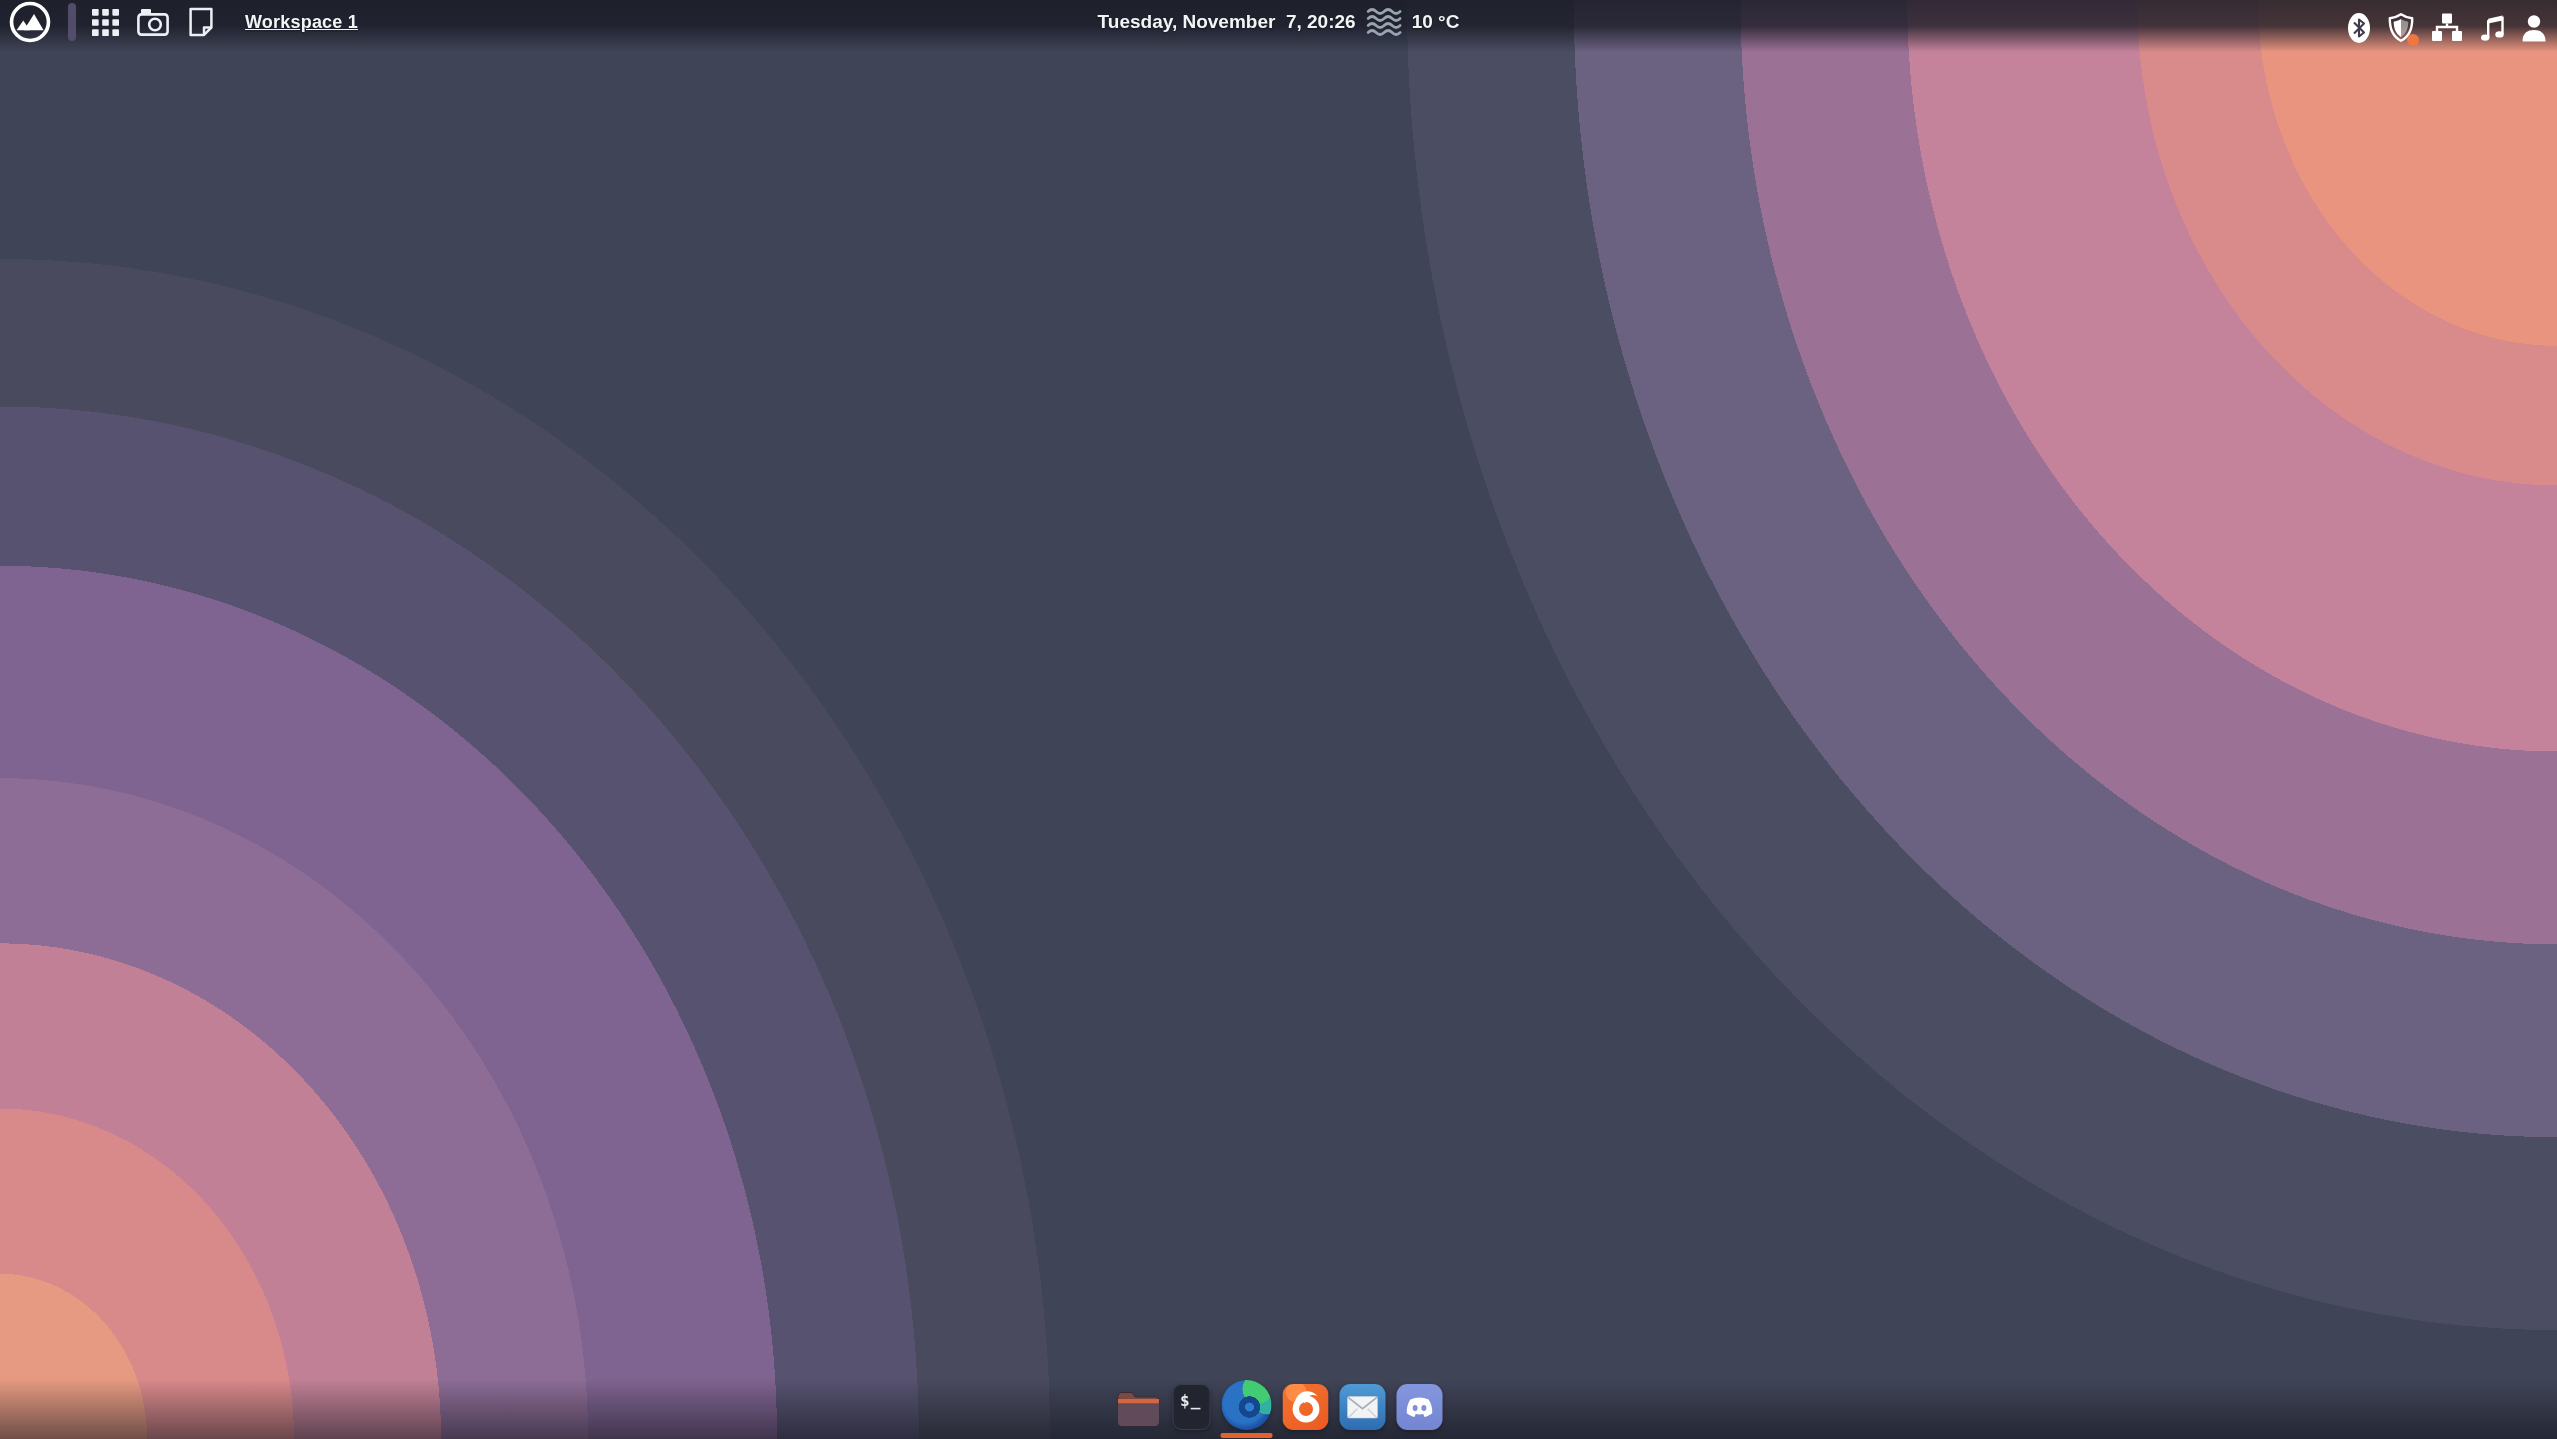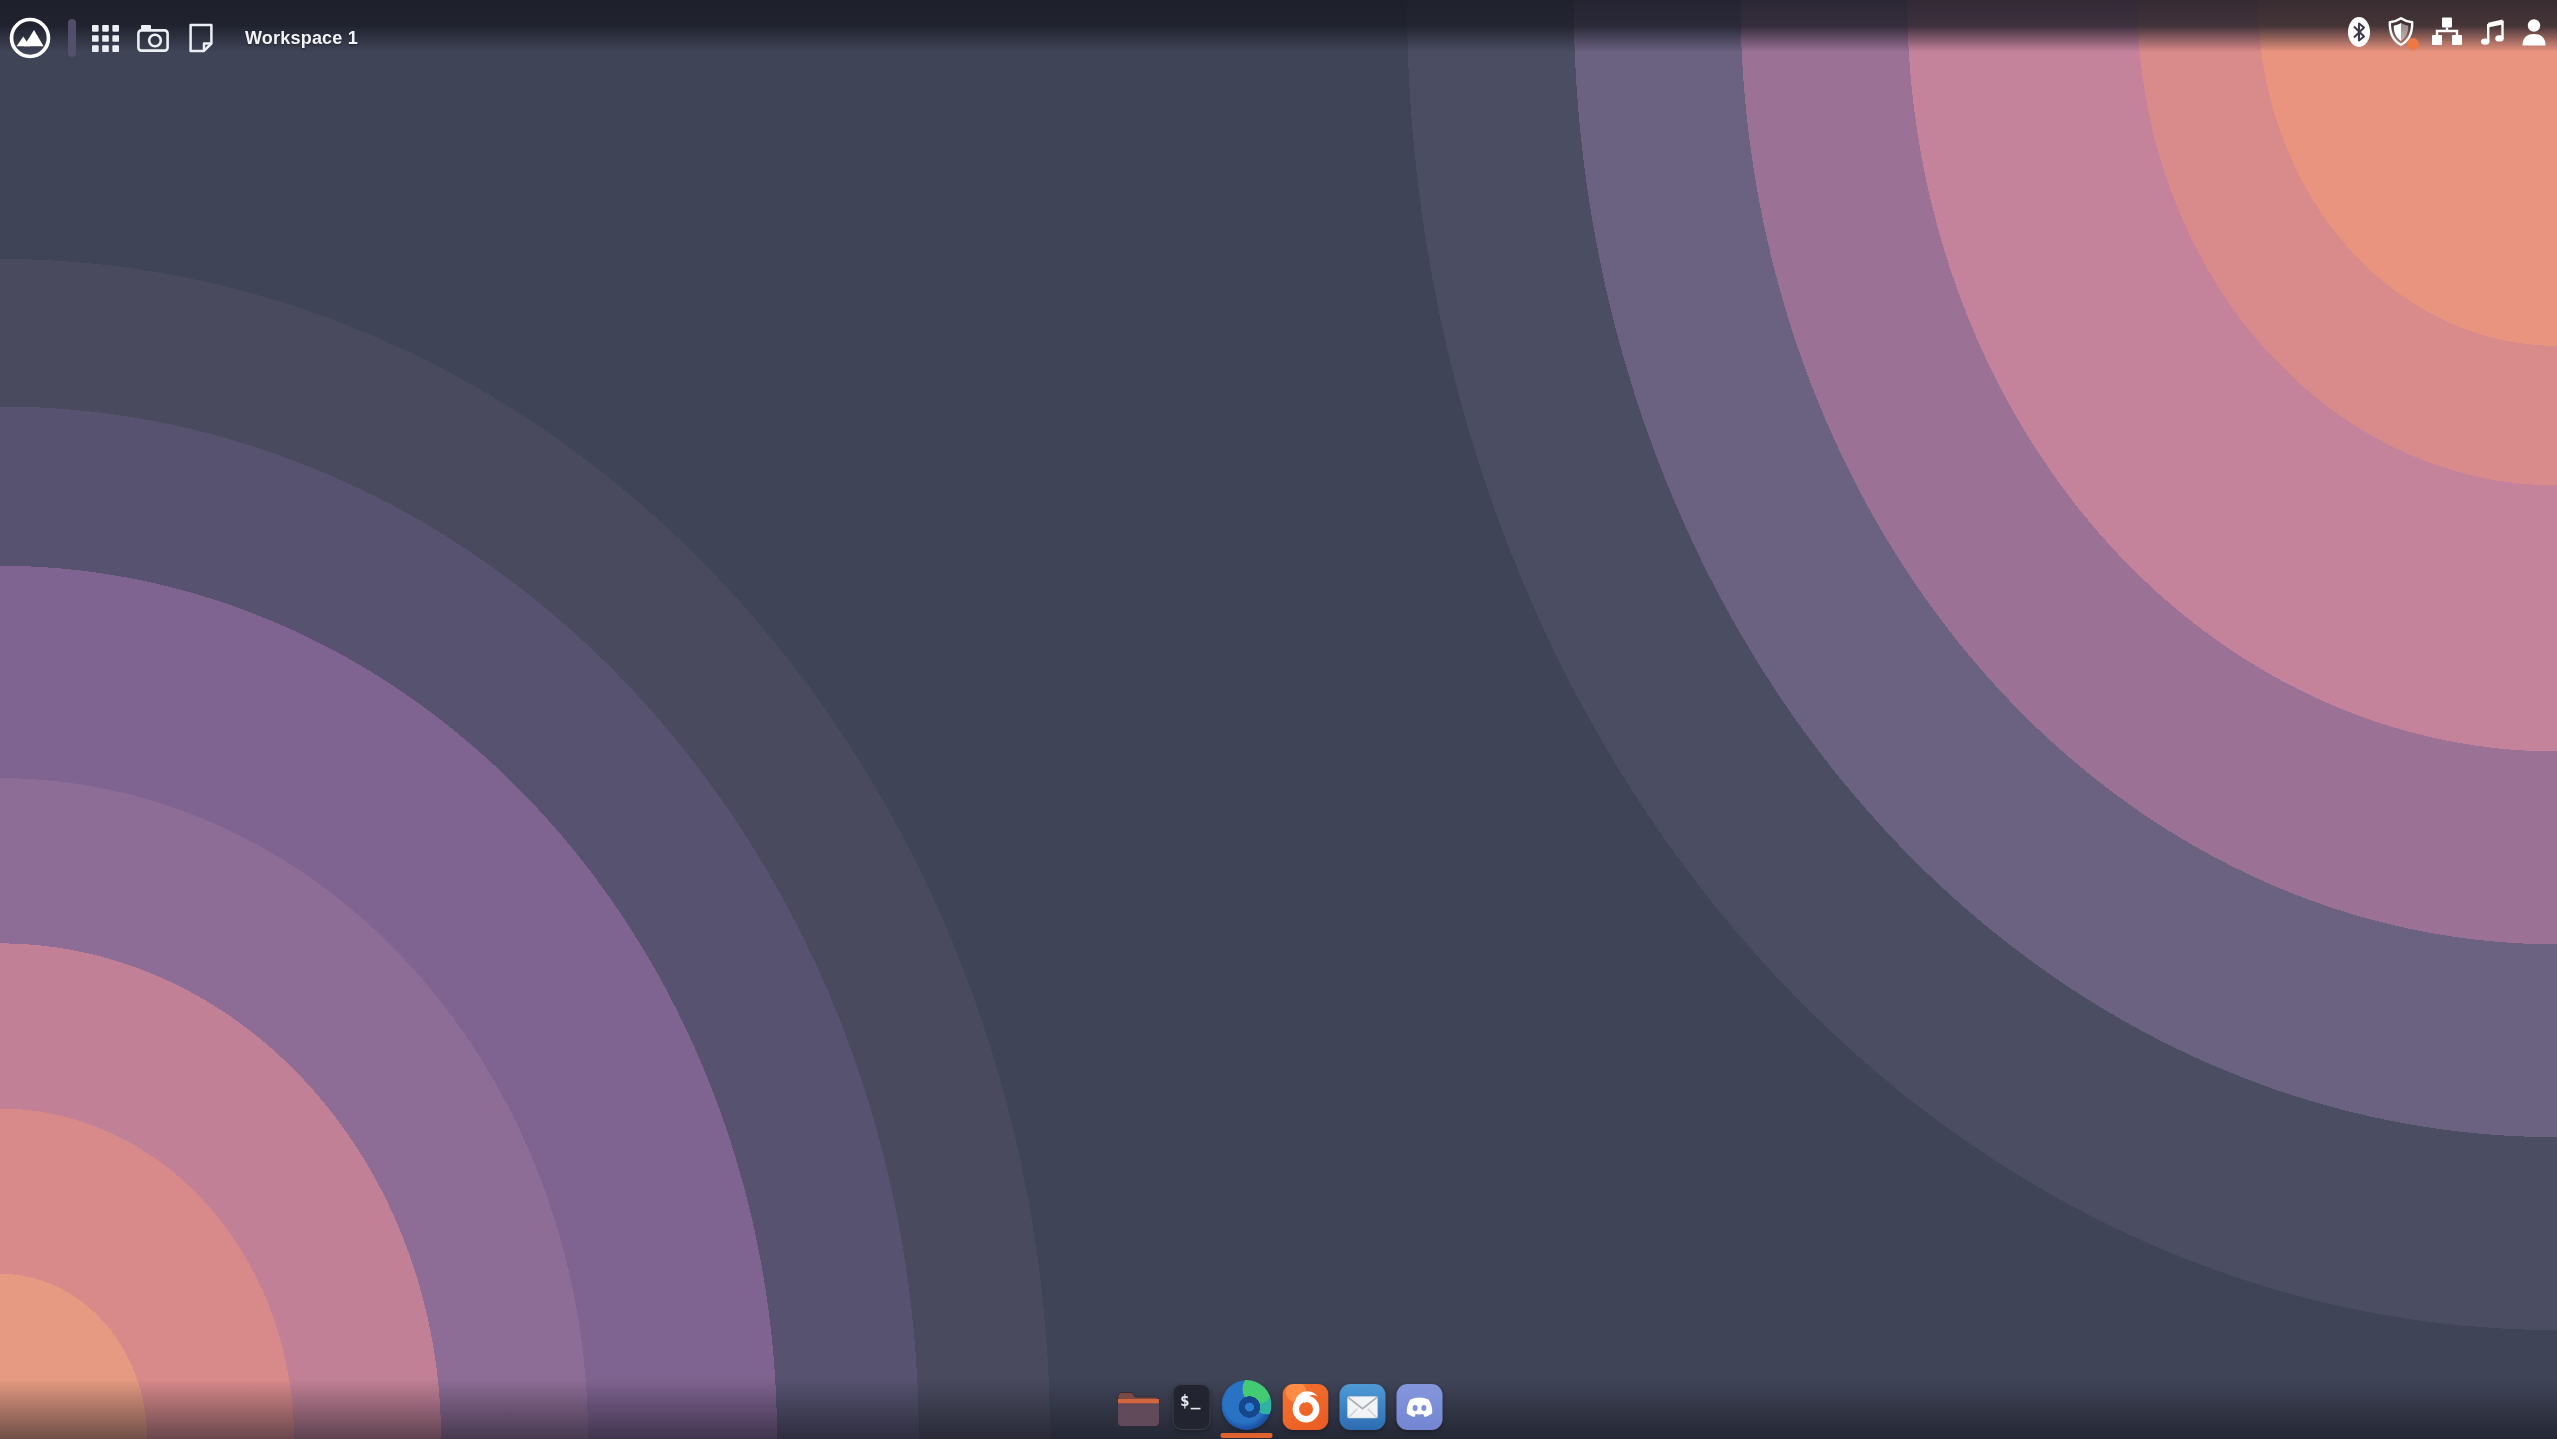--- a/index.html
+++ b/index.html
@@ -4,23 +4,23 @@
 <style>
   * { margin:0; padding:0; box-sizing:border-box; }
   html,body { width:2557px; height:1439px; overflow:hidden;
     font-family:"Liberation Sans","DejaVu Sans",sans-serif; }
 
   .screen { position:relative; width:2557px; height:1439px; overflow:hidden;
     background-color: var(--desktop-bg, #3f4457); }
 
   
   .panel { position:absolute; top:0; left:0; right:0; height:52px; z-index:10;
-    display:flex; align-items:flex-start; padding:16px 8px 8px 8px;
+    display:flex; align-items:flex-end; padding:16px 8px 8px 8px;
     background:linear-gradient(to bottom, rgba(24,26,36,.85) 0px, rgba(24,26,36,.78) 26px, rgba(24,26,36,0) 52px);
-    color:var(--panel-text,#f3f4f6); }
+    color:var(--panel-text,#f3f4f6);text-decoration:underline; }
   .panel svg { display:block; }
   .p-left { display:flex; align-items:center; gap:18px; }
   .p-btn { display:flex; align-items:center; justify-content:center; cursor:default; color:var(--icon-color,#eceff3); }
   .divider { width:8px; height:38px; border-radius:4px; background:#575270; opacity:.9; margin:0 -2px; }
   .ws-label { font-size:18px; font-weight:700; letter-spacing:.2px; margin-left:12px;
     text-shadow:0 1px 2px rgba(0,0,0,.4); }
 
   .p-center { position:absolute; left:50%; top:0; height:44px; transform:translateX(-50%);
     display:flex; align-items:center; gap:10px; }
   .clock-text { font-size:19px; font-weight:700; white-space:pre; text-shadow:0 1px 2px rgba(0,0,0,.4); }
@@ -107,20 +107,30 @@
       <div class="p-btn">
         <svg width="28" height="30" viewBox="0 0 28 30">
           <path d="M3.6 2 H24.4 V20.5 L17 27.9 H3.6 Z" fill="none" stroke="currentColor" stroke-width="2.5" stroke-linejoin="round"></path>
           <path d="M24.4 20.5 H17 V27.9" fill="none" stroke="currentColor" stroke-width="2.5" stroke-linejoin="round"></path>
         </svg>
       </div>
 
       <div class="ws-label">Workspace 1</div>
     </div>
 
+    <div class="p-center">
+      <span class="clock-text">Tuesday, November  7, 20:26</span>
+      <svg width="36" height="30" viewBox="0 0 36 30" fill="none" stroke="#9aa3b0" stroke-width="2.6" stroke-linecap="round">
+        <path d="M2 4.5 q4 -4 8 0 t8 0 t8 0 t8 0"></path>
+        <path d="M2 11.5 q4 -4 8 0 t8 0 t8 0 t8 0"></path>
+        <path d="M2 18.5 q4 -4 8 0 t8 0 t8 0 t8 0"></path>
+        <path d="M2 25.5 q4 -4 8 0 t8 0 t8 0 t8 0"></path>
+      </svg>
+      <span class="temp-text">10 °C</span>
+    </div>
 
     <div class="p-right">
       <div class="tray-btn">
         <svg width="24" height="32" viewBox="0 0 24 32">
           <ellipse cx="12" cy="16" rx="11" ry="15" fill="#ffffff"></ellipse>
           <path d="M7 21.5 L17 11.5 L12 7.5 L12 24.5 L17 20.5 L7 10.5" fill="none" stroke="#413a4a" stroke-width="2.1" stroke-linejoin="round"></path>
         </svg>
       </div>
       <div class="tray-btn">
         <svg width="30" height="32" viewBox="0 0 30 32">

